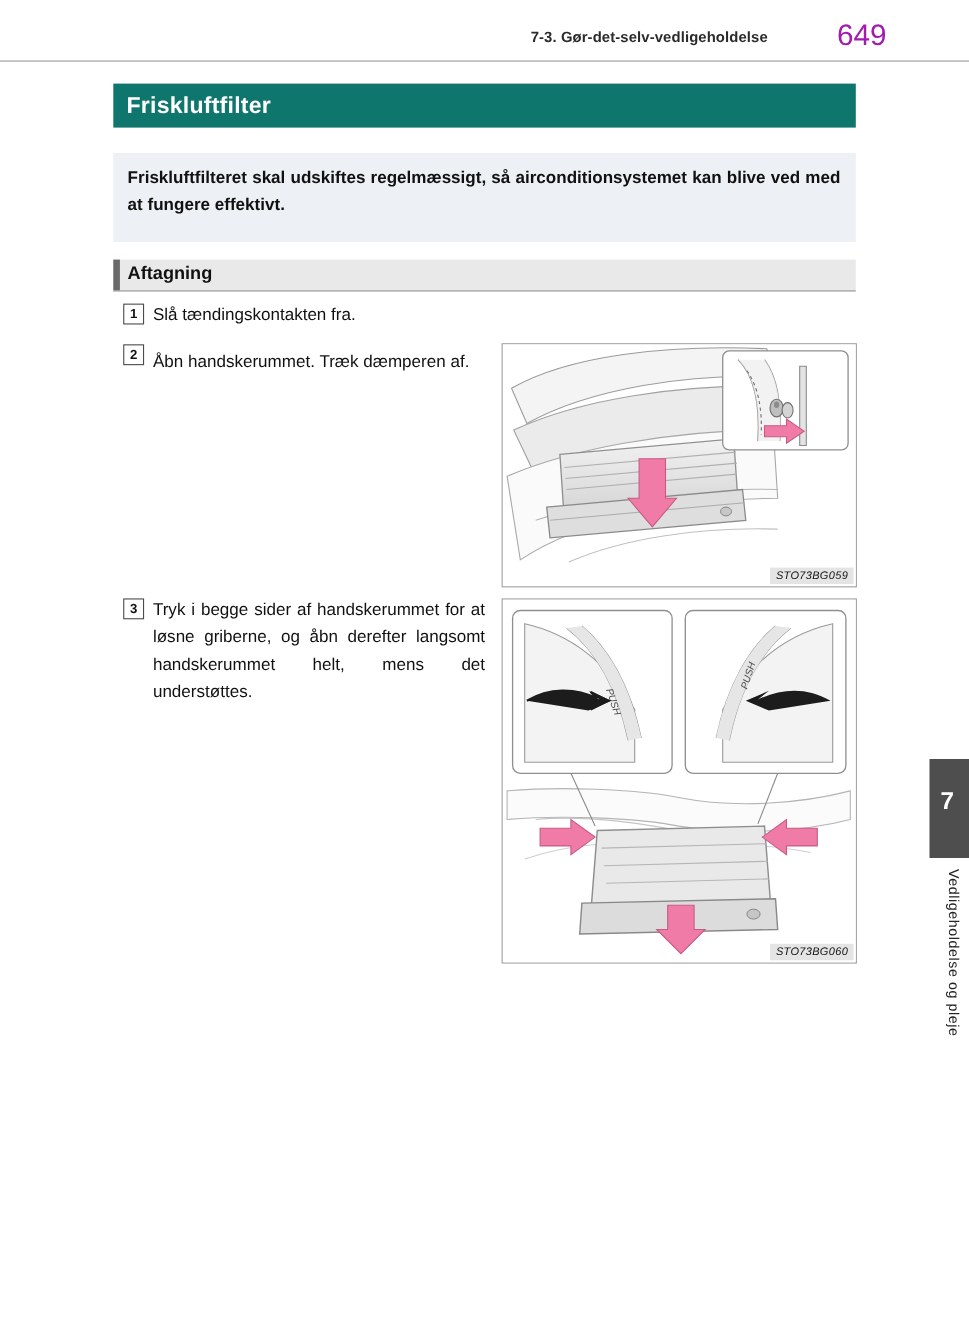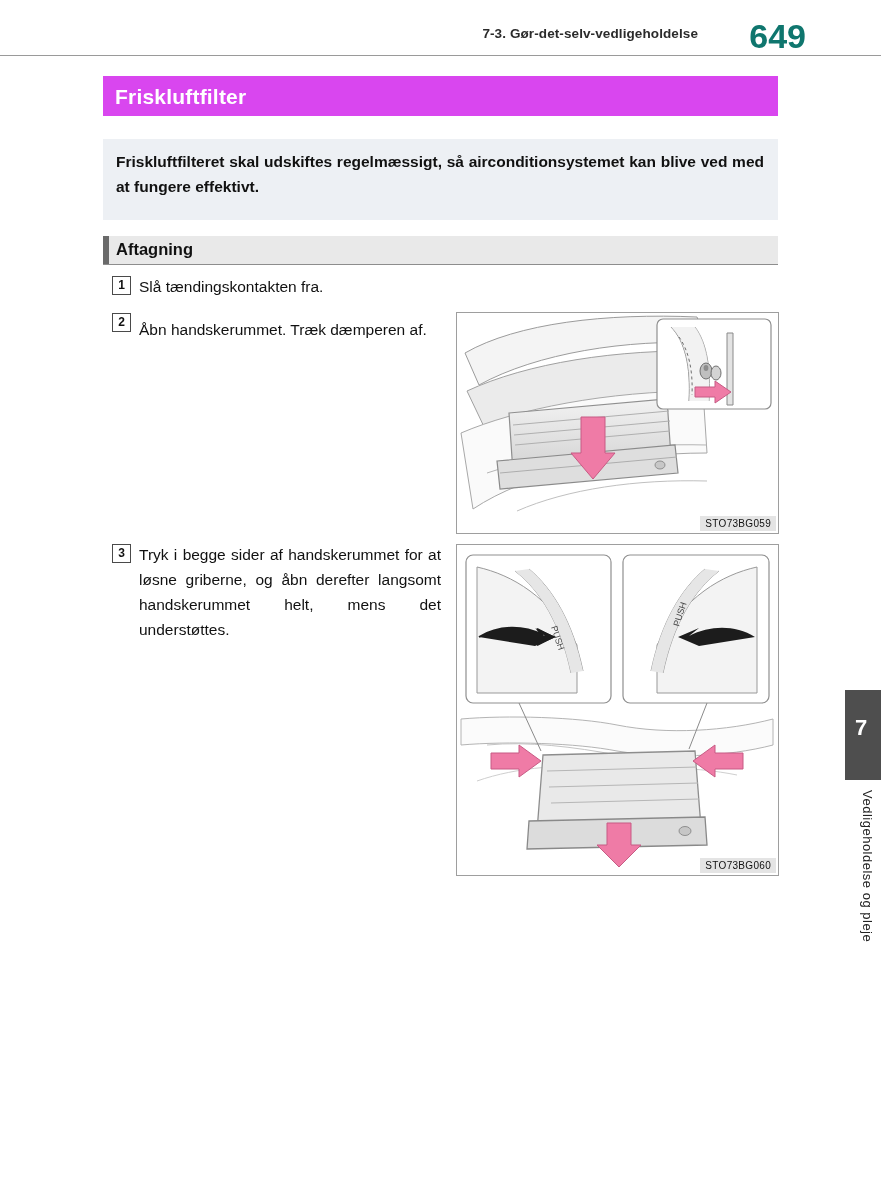--- a/index.html
+++ b/index.html
@@ -32,41 +32,41 @@
     font-size: 13.5px;
     font-weight: bold;
     letter-spacing: 0.1px;
     color: #2b2b2b;
     white-space: nowrap;
   }
   .header-pagenum {
     position: absolute;
     right: 75px;
     top: -5px;
-    font-size: 34px;
-    font-weight: bold;
-    color: #0f766e;
+    font-size: 27px;
+    font-weight: normal;
+    color: #a21caf;
   }
   .header-rule {
     position: absolute;
     left: 0;
     top: 33px;
     width: 881px;
     height: 1px;
     background: #9a9a9a;
   }
 
   
   .section-bar {
     position: absolute;
     left: 103px;
     top: 76px;
     width: 675px;
     height: 40px;
-    background: #d946ef;
+    background: #0f766e;
     color: #ffffff;
   }
   .section-bar span {
     position: absolute;
     left: 12px;
     top: 9px;
     font-size: 21px;
     font-weight: bold;
     letter-spacing: 0.2px;
   }
@@ -156,20 +156,21 @@
 
   #step3-num { left: 112px; top: 544px; }
   #step3-text { left: 139px; top: 542px; width: 302px; }
 
   
   .figure {
     position: absolute;
     border: 1px solid #9e9e9e;
     background: #ffffff;
     overflow: hidden;
+    font-style: italic;
   }
   #fig1 { left: 456px; top: 312px; width: 321px; height: 220px; }
   #fig2 { left: 456px; top: 544px; width: 321px; height: 330px; }
 
   .fig-code {
     position: absolute;
     right: 2px;
     bottom: 2px;
     background: #e4e4e4;
     color: #111;

